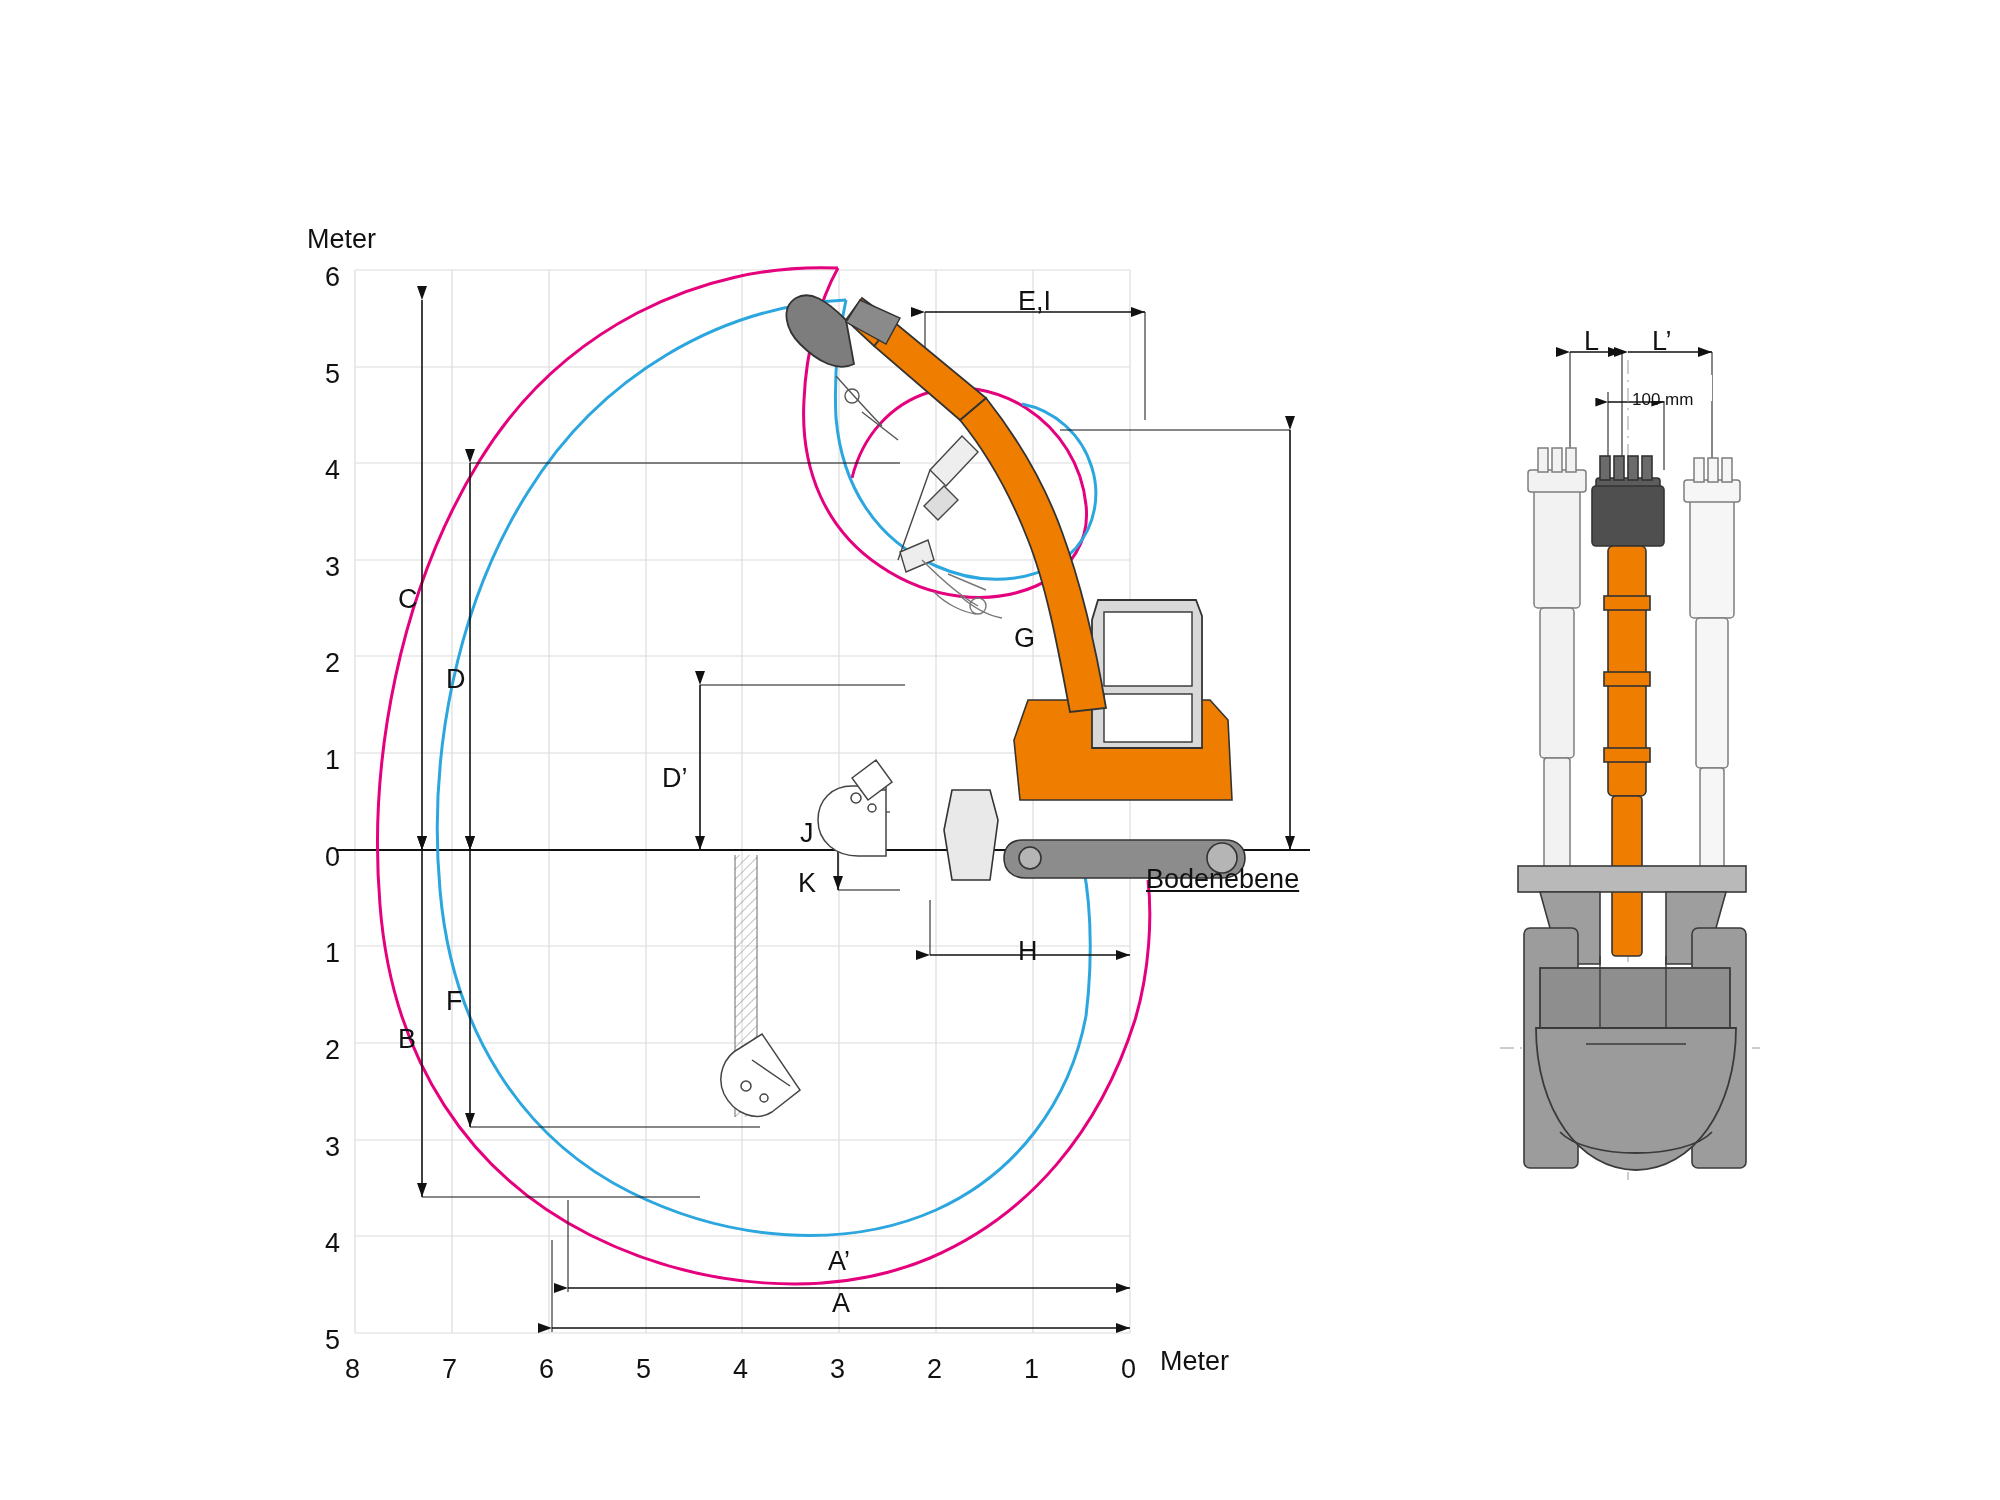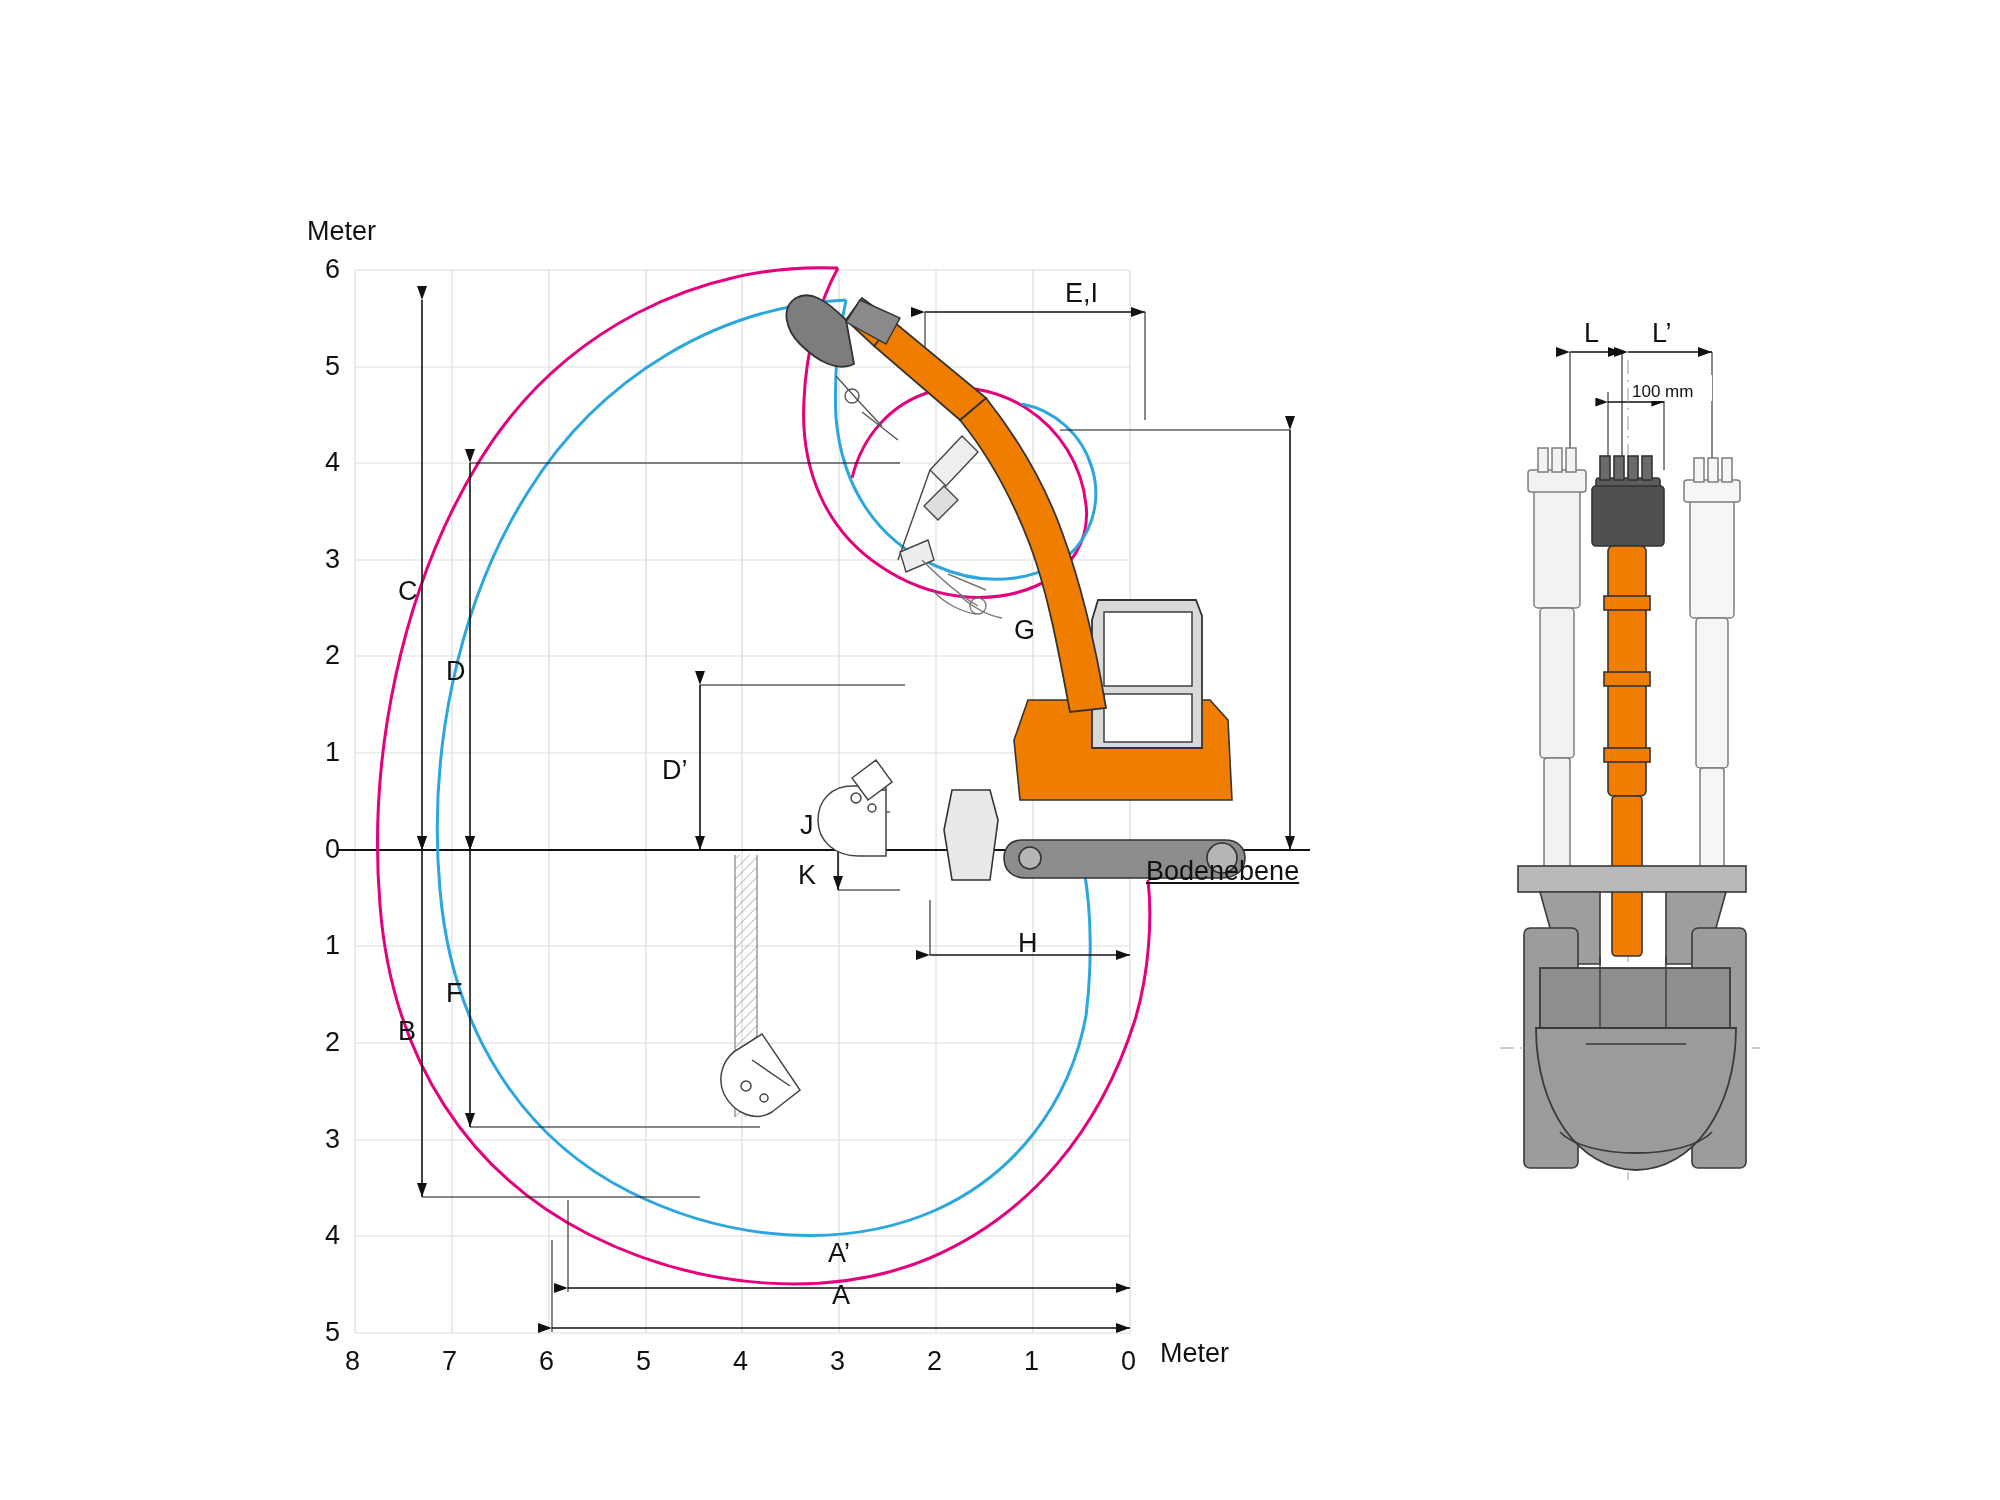--- a/index.html
+++ b/index.html
@@ -1,20 +1,20 @@
 <!DOCTYPE html>
 <html><head>
 <meta charset="utf-8">
 <style>
   html,body{margin:0;padding:0;background:#ffffff;}
   body{width:2000px;height:1500px;position:relative;font-family:"Liberation Sans",sans-serif;color:#1a1a1a;overflow:hidden;}
   .root{position:absolute;left:0;top:0;width:2000px;height:1500px;}
 
   
-  .lbl{position:absolute;font-size:27px;line-height:27px;color:#111;white-space:nowrap;}
+  .lbl{position:absolute;font-size:27px;line-height:27px;color:#111;white-space:nowrap;margin-top:8px;}
   .lbl.small{font-size:17px;}
   svg{position:absolute;left:0;top:0;overflow:visible;}
 </style>
 </head>
 <body>
 
 <div class="root">
 
   <div class="lbl" style="left:307px;top:218px;">Meter</div>
 
@@ -208,21 +208,21 @@
   <div class="lbl" style="left:927px;top:1348px;">2</div>
   <div class="lbl" style="left:1024px;top:1348px;">1</div>
   <div class="lbl" style="left:1121px;top:1348px;">0</div>
 
   <div class="lbl" style="left:398px;top:578px;">C</div>
   <div class="lbl" style="left:446px;top:658px;">D</div>
   <div class="lbl" style="left:662px;top:757px;">D’</div>
   <div class="lbl" style="left:398px;top:1018px;">B</div>
   <div class="lbl" style="left:446px;top:980px;">F</div>
   <div class="lbl" style="left:1014px;top:617px;">G</div>
-  <div class="lbl" style="left:1065px;top:280px;">E,I</div>
+  <div class="lbl" style="left:1018px;top:280px;">E,I</div>
   <div class="lbl" style="left:1018px;top:930px;">H</div>
   <div class="lbl" style="left:800px;top:812px;">J</div>
   <div class="lbl" style="left:798px;top:862px;">K</div>
   <div class="lbl" style="left:828px;top:1240px;">A’</div>
   <div class="lbl" style="left:832px;top:1282px;">A</div>
 
   <div class="lbl" style="left:1146px;top:858px;text-decoration:underline;">Bodenebene</div>
 
   <svg width="2000" height="1500">
 

